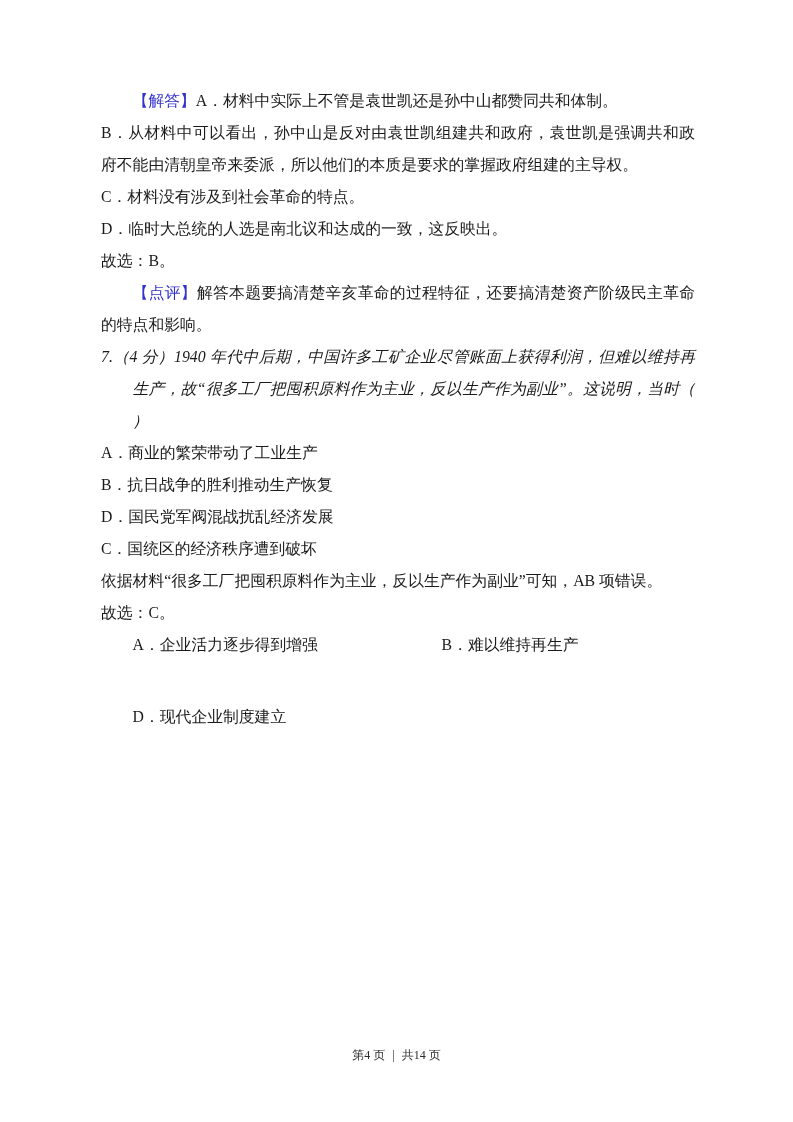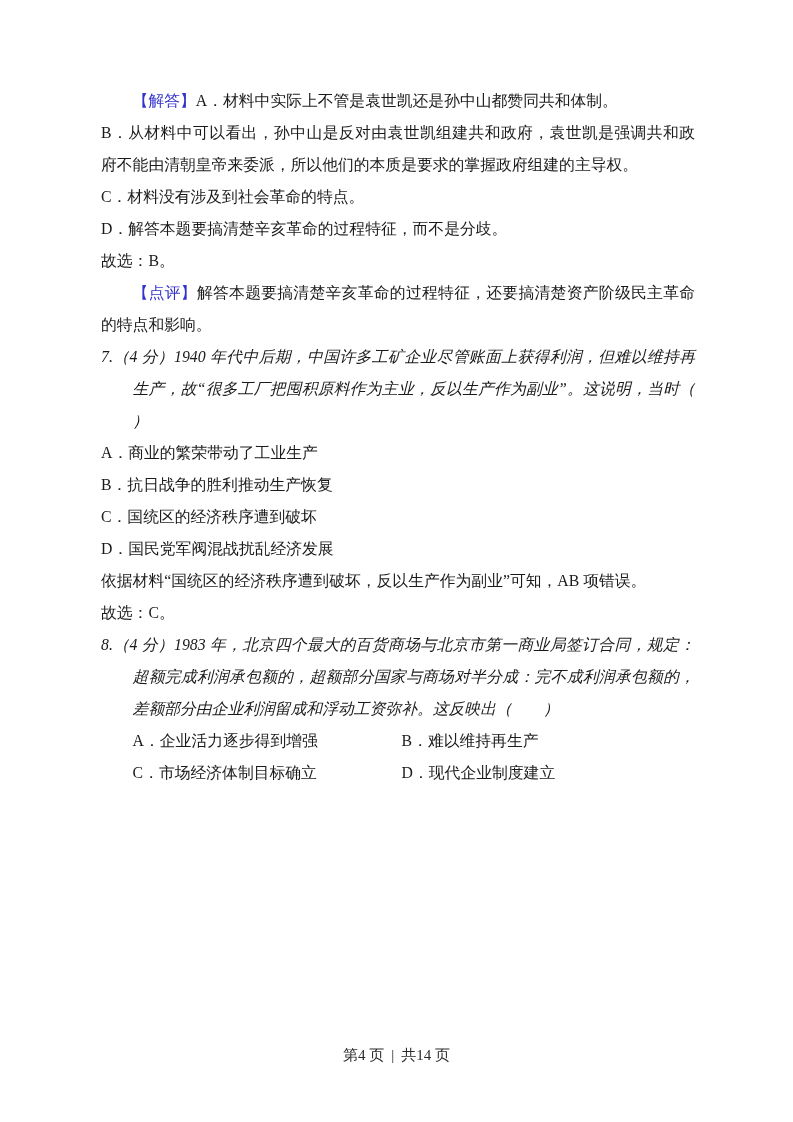--- a/index.html
+++ b/index.html
@@ -36,66 +36,65 @@
   .indent { text-indent: 2em; }
   
   .q { padding-left: 2em; text-indent: -2em; font-style: italic; }
   
   .opt { margin-left: 2em; }
   
   .opt-grid {
     margin-left: 2em;
     display: grid;
     grid-template-columns: 269px 1fr;
+    gap: 40px;
   }
   .label { color: var(--label-color, #3434cd); }
   .footer {
     position: absolute;
     left: 0;
     top: 1044px;
     width: 793px;
     text-align: center;
-    font-size: 15px;
+    font-size: 12px;
     line-height: 22px;
     color: #2b2b2b;
   }
   .footer .sep { margin: 0 7px; }
 </style>
 </head>
 <body>
 
 <div class="page">
 
   <section>
     <p class="para indent"><span class="label">【解答】</span><span>A．材料中实际上不管是袁世凯还是孙中山都赞同共和体制。</span></p>
     <p class="para">B．从材料中可以看出，孙中山是反对由袁世凯组建共和政府，袁世凯是强调共和政府不能由清朝皇帝来委派，所以他们的本质是要求的掌握政府组建的主导权。</p>
     <p class="para">C．材料没有涉及到社会革命的特点。</p>
-    <p class="para">D．解答本题要搞清楚辛亥革命的过程特征，而不是分歧。</p>
+    <p class="para">D．临时大总统的人选是南北议和达成的一致，这反映出。</p>
     <p class="para">故选：B。</p>
     <p class="para indent"><span class="label">【点评】</span><span>解答本题要搞清楚辛亥革命的过程特征，还要搞清楚资产阶级民主革命的特点和影响。</span></p>
   </section>
 
   <section>
     <p class="para q"><span>7.</span><span>（4 分）</span><span>1940 年代中后期，中国许多工矿企业尽管账面上获得利润，但难以维持再生产，故“很多工厂把囤积原料作为主业，反以生产作为副业”。这说明，当时（　　）</span></p>
     <div>
       <p class="para opt">A．商业的繁荣带动了工业生产</p>
       <p class="para opt">B．抗日战争的胜利推动生产恢复</p>
+      <p class="para opt">D．国民党军阀混战扰乱经济发展</p>
       <p class="para opt">C．国统区的经济秩序遭到破坏</p>
-      <p class="para opt">D．国民党军阀混战扰乱经济发展</p>
     </div>
-    <p class="para">依据材料“国统区的经济秩序遭到破坏，反以生产作为副业”可知，AB 项错误。</p>
+    <p class="para">依据材料“很多工厂把囤积原料作为主业，反以生产作为副业”可知，AB 项错误。</p>
     <p class="para">故选：C。</p>
   </section>
 
   <section>
-    <p class="para q"><span>8.</span><span>（4 分）</span><span>1983 年，北京四个最大的百货商场与北京市第一商业局签订合同，规定：超额完成利润承包额的，超额部分国家与商场对半分成：完不成利润承包额的，差额部分由企业利润留成和浮动工资弥补。这反映出（　　）</span></p>
     <div class="opt-grid">
       <p class="para">A．企业活力逐步得到增强</p>
       <p class="para">B．难以维持再生产</p>
-      <p class="para">C．市场经济体制目标确立</p>
       <p class="para">D．现代企业制度建立</p>
     </div>
   </section>
 
 </div>
 
 <div class="footer">
   <span>第4 页</span><span class="sep">|</span><span>共14 页</span>
 </div>
 

